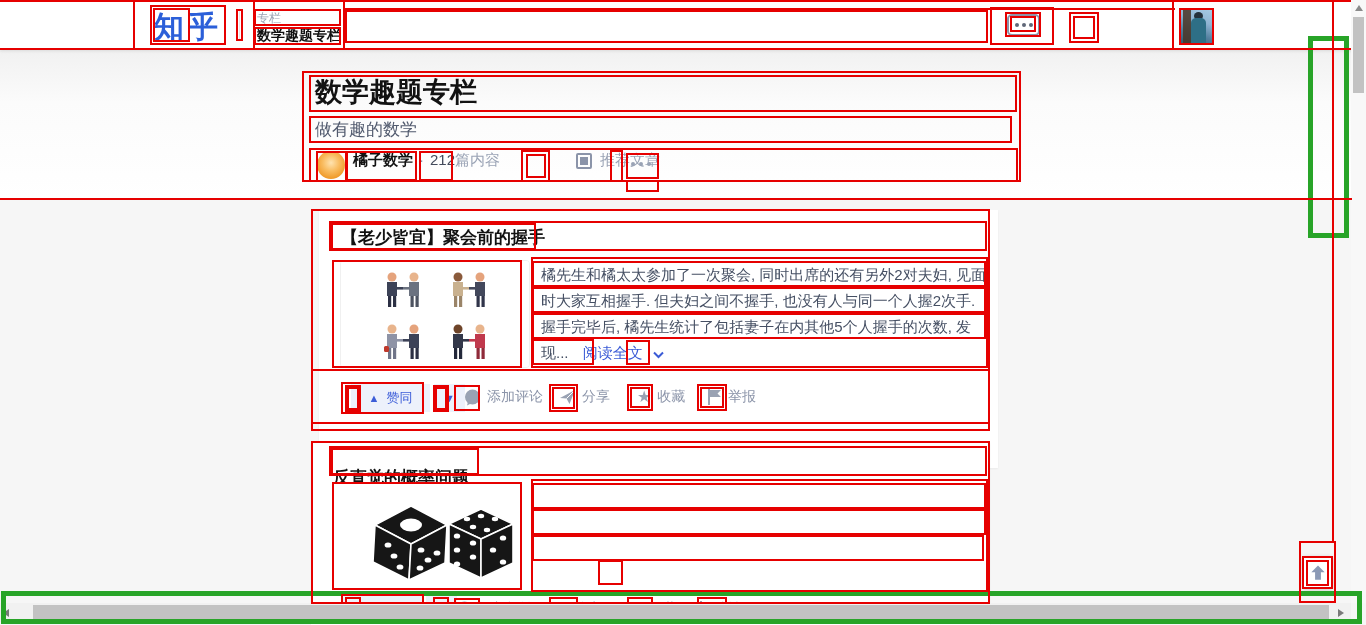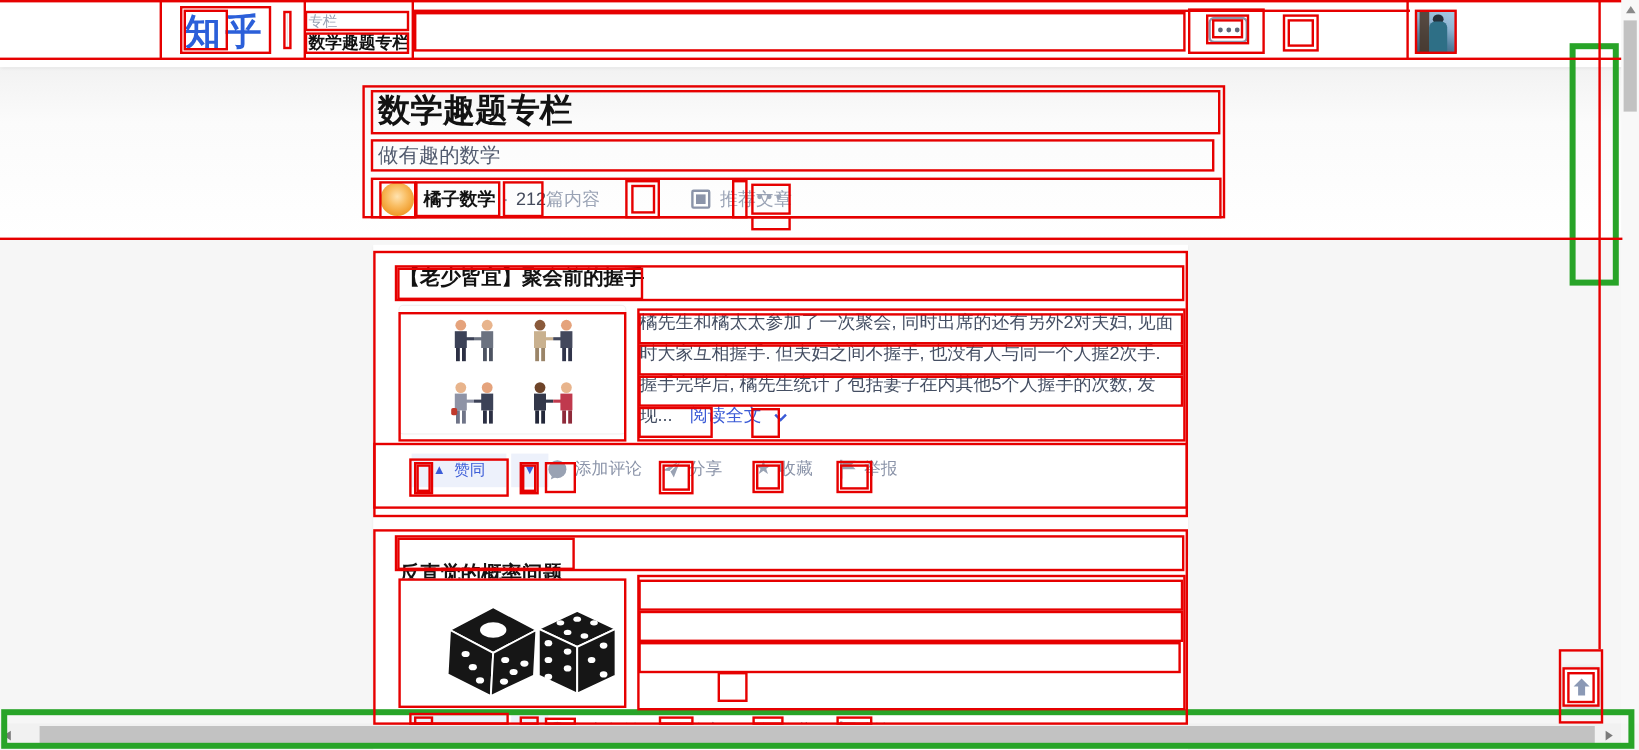--- a/index.html
+++ b/index.html
@@ -1,21 +1,21 @@
 <!DOCTYPE html>
 <html><head>
 <meta charset="utf-8">
 <style>
   * { margin:0; padding:0; box-sizing:border-box; }
   html,body { width:1366px; height:625px; overflow:hidden; }
   body { font-family:"Liberation Sans","DejaVu Sans",sans-serif; background:#fff; }
   #stage { position:relative; width:1366px; height:625px; overflow:hidden; background:#f6f6f6; }
 
   
-  .navbar { position:absolute; left:0; top:0; width:1366px; height:56px; background:#fff;
+  .navbar { position:absolute; left:0; top:0; width:1366px; height:50px; background:#fff;
             box-shadow:0 1px 3px rgba(26,26,26,.1); z-index:3;text-decoration:underline; }
   .logo { position:absolute; left:154px; top:7px; font-size:30px; font-weight:700;
           color:#2b5fd9; letter-spacing:4px; }
   .nav-divider { position:absolute; left:239px; top:11px; width:1px; height:28px; background:#e7e8ea; }
   .bc-top { position:absolute; left:257px; top:10px; font-size:12px; color:#9aa3b5; }
   .bc-title { position:absolute; left:257px; top:27px; font-size:14px; font-weight:700; color:#121212; }
   .nav-more { position:absolute; left:1007px; top:14px; width:33px; height:22px;
               border:2px solid #8b94a9; border-radius:5px; display:flex; align-items:center;
               justify-content:center; gap:3px; background:#fff; }
   .nav-more i { width:4px; height:4px; border-radius:50%; background:#5f6778; }
@@ -28,40 +28,40 @@
   .nav-avatar .tree { position:absolute; left:3px; top:0; width:8px; height:36px; background:#4a3526; opacity:.85; }
   .nav-avatar .person { position:absolute; left:11px; top:9px; width:15px; height:27px;
                         background:#2e6f86; border-radius:5px 5px 0 0; }
   .nav-avatar .head { position:absolute; left:14px; top:3px; width:9px; height:8px; background:#24303a; border-radius:50%; }
 
   
   .col-header { position:absolute; left:0; top:50px; width:1366px; height:150px;
                 background:linear-gradient(180deg,#f1f1f1 0%,#fbfbfb 35%,#ffffff 100%); z-index:1; }
   .col-title { position:absolute; left:315px; top:24px; font-size:27px; font-weight:700; color:#121212; }
   .col-sub { position:absolute; left:315px; top:68px; font-size:17px; color:#515a6e; }
-  .col-meta { position:absolute; left:317px; top:101px; height:30px; display:flex; align-items:center; font-size:15px; }
+  .col-meta { position:absolute; left:317px; top:101px; height:30px; display:flex; align-items:flex-start; font-size:15px; }
   .orange-avatar { width:28px; height:28px; border-radius:50%;
                    background:radial-gradient(circle at 50% 42%,#ffe3b0 0%,#f9bd62 38%,#f09c2c 72%,#e8891b 100%);
                    margin-right:8px; }
   .col-author { font-weight:700; color:#121212; }
   .meta-dot { color:#8b94a9; margin:0 6px; }
   .meta-count { color:#444b5c; }
   .meta-unit { color:#9aa3b5; }
   .rec-group { display:flex; align-items:center; margin-left:76px; color:#9aa3b5; }
   .rec-icon { width:16px; height:16px; margin-right:8px; position:relative; }
   .rec-icon .o { position:absolute; inset:0; border:2px solid #8b94a9; border-radius:2px; }
   .rec-icon .i { position:absolute; left:4px; top:4px; width:8px; height:8px; background:#8b94a9; }
   .hdr-more { position:absolute; left:631px; top:112px; display:flex; gap:4px; }
   .hdr-more i { width:4px; height:4px; border-radius:50%; background:#9aa3b5; }
 
   
   .main-bg { position:absolute; left:0; top:200px; width:1366px; height:425px; background:#f6f6f6; z-index:1; }
   .card { position:absolute; left:311px; width:679px; background:#fff; z-index:2; overflow:hidden;
           box-shadow:0 1px 2px rgba(0,0,0,.05); }
-  #card1 { top:204px; height:258px; }
+  #card1 { top:210px; height:258px;margin-left:8px; }
   #card2 { top:442px; height:183px; }
   .card-title { position:absolute; left:22px; font-size:17px; font-weight:700; color:#121212; }
   .card-img { position:absolute; left:21px; width:190px; height:108px; border-radius:4px;
               background:#fdfdfd; border:1px solid #f0f0f0; overflow:hidden; }
   .excerpt { position:absolute; left:222px; width:456px; font-size:15px; color:#454f63; line-height:26px; }
   .excerpt .ln { display:block; height:26px; white-space:nowrap; }
   .readmore { color:#3b5bd6; text-decoration:none; cursor:pointer; }
   .chev { display:inline-block; margin-left:6px; vertical-align:-1px; }
   .actionbar { position:absolute; left:0; width:679px; height:46px; }
   .vote-up { position:absolute; left:32px; top:0; width:79px; height:28px; background:#edf1fb;

